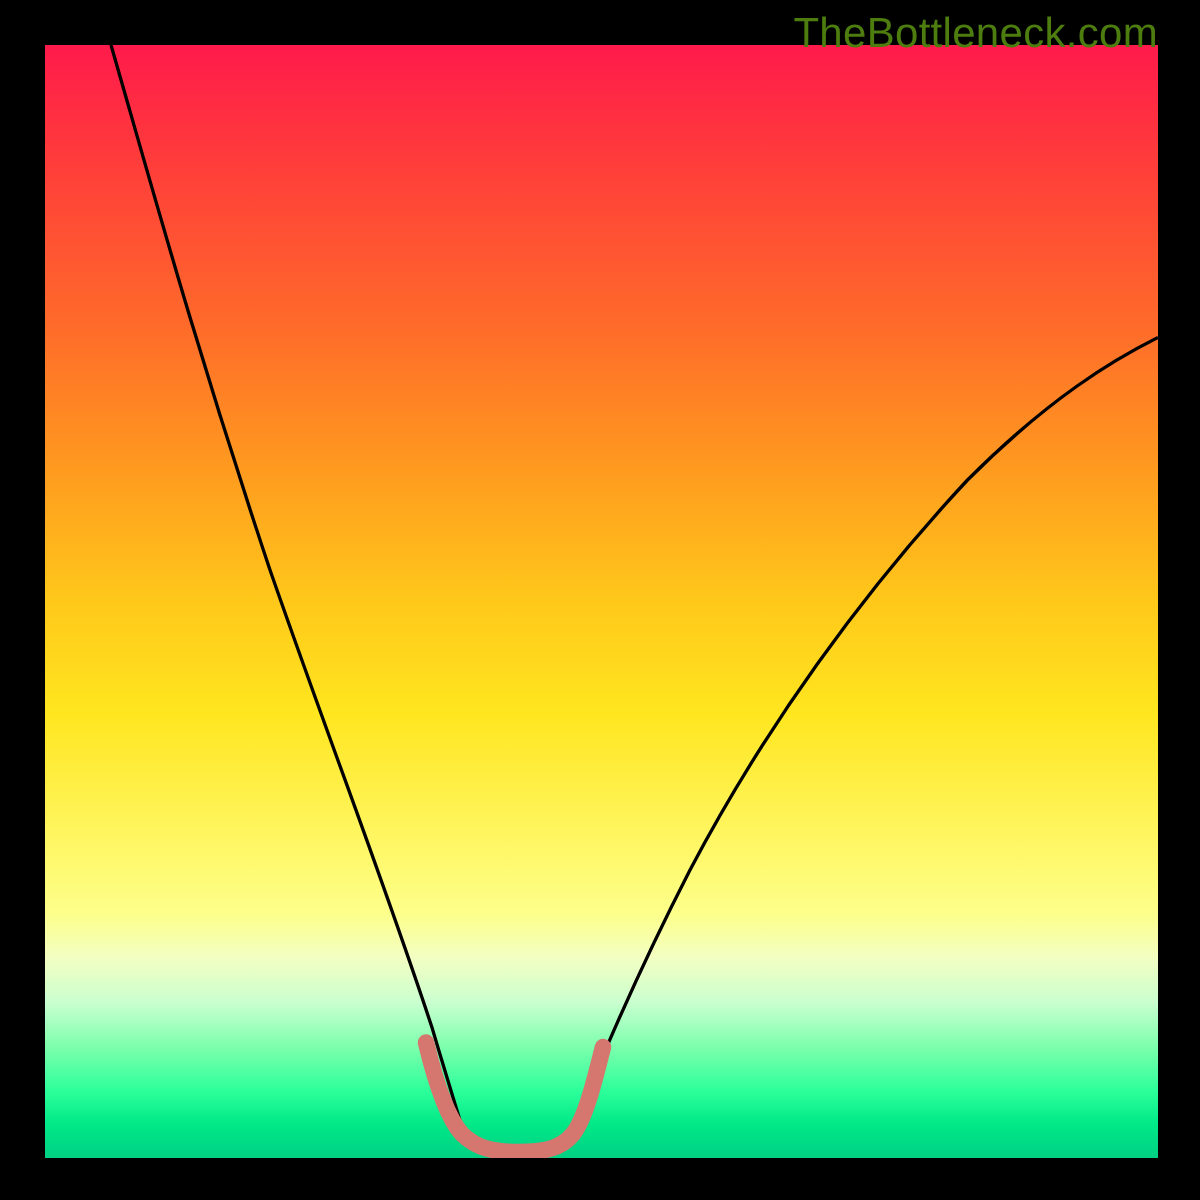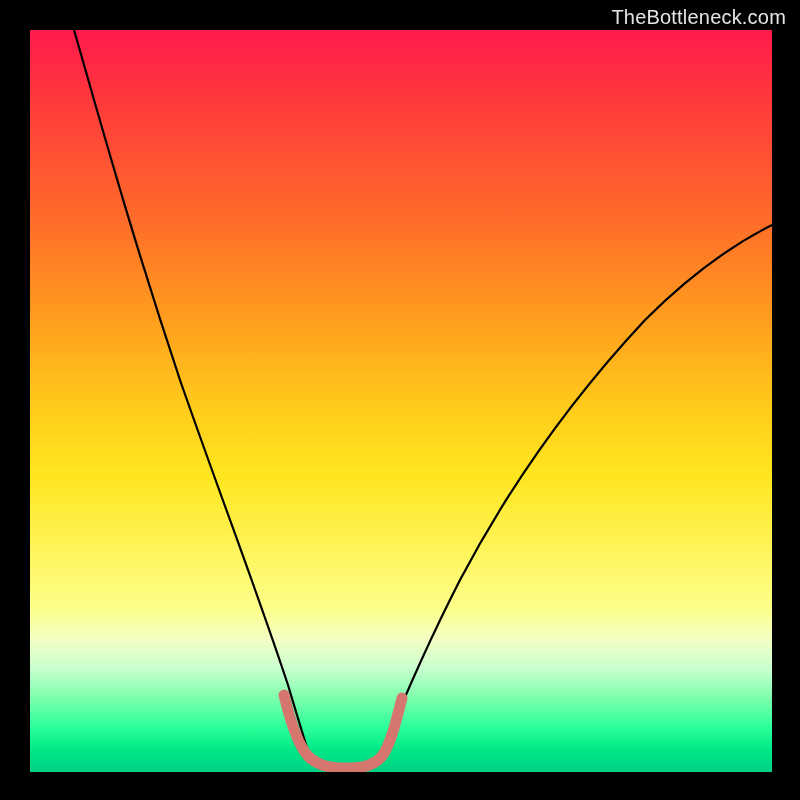--- a/index.html
+++ b/index.html
@@ -39,23 +39,23 @@
       #caffcf 86%,
       #7dffad 90%,
       #2cff9a 94%,
       #00e887 97%,
       #00d084 100%
     );
   }
   .watermark {
     position: absolute;
     top: 6px;
-    right: 14px;
-    color: #e5e5e5;
-    font-size: 20px;
+    right: 28px;
+    color: #4d7c0f;
+    font-size: 28px;
     font-weight: 500;
     letter-spacing: 0.2px;
   }
   svg.overlay {
     position: absolute;
     top: 30px;
     left: 30px;
     width: 742px;
     height: 742px;
     pointer-events: none;

